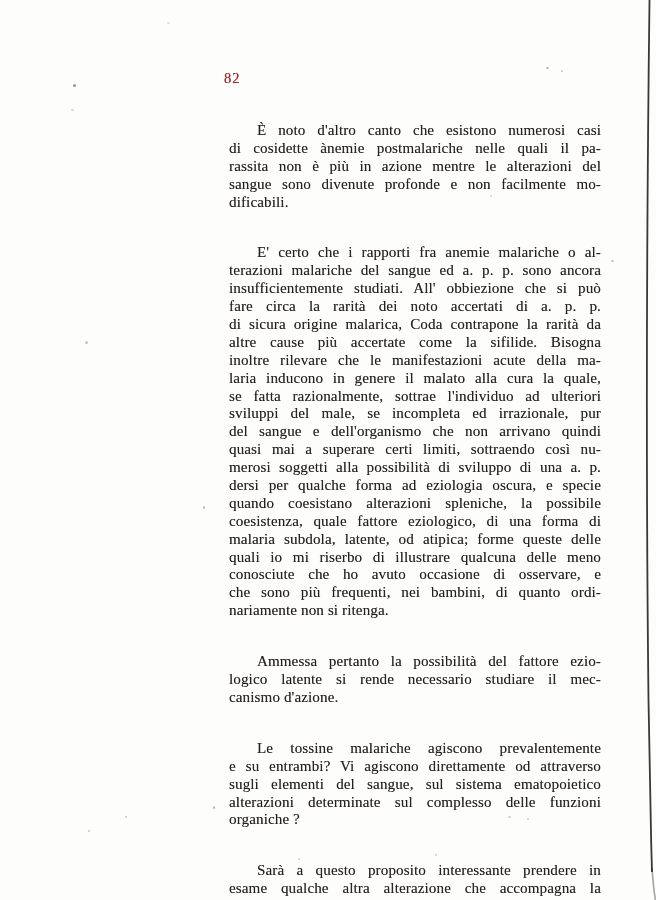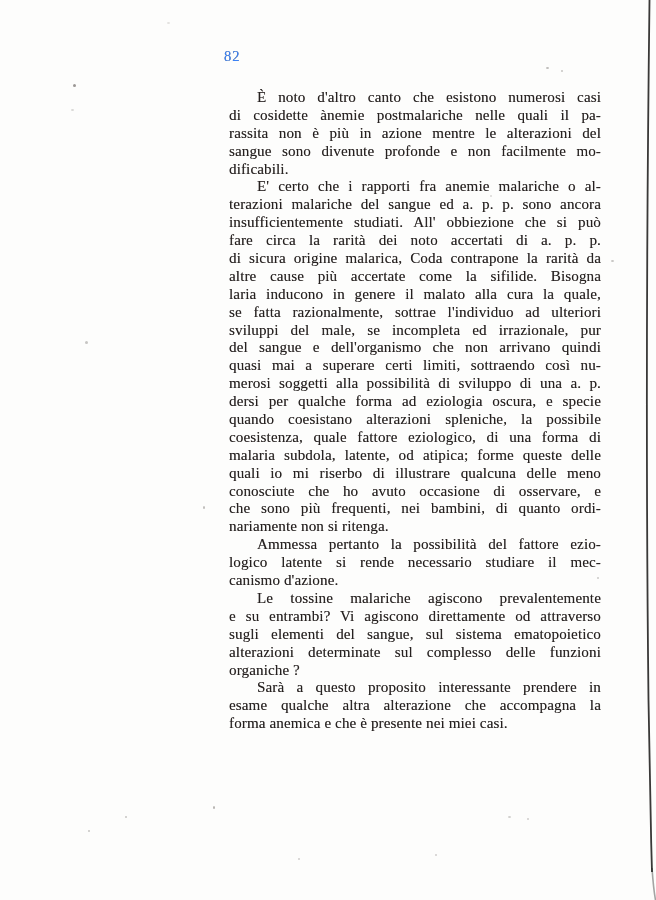--- a/index.html
+++ b/index.html
@@ -5,23 +5,23 @@
   html,body{margin:0;padding:0;}
   .page{
     position:relative;
     width:656px;height:900px;
     background:#fdfdfc;
     overflow:hidden;
     font-family:"Liberation Serif", serif;
   }
   .page-number{
     position:absolute;
-    left:224px;top:48px;
+    left:224px;top:70px;
     font-size:14.5px;
-    color:#3b82f6;
+    color:#b91c1c;
     letter-spacing:1px;
     text-shadow:0 0 0.5px rgba(42,37,34,0.6);
   }
   .text-block{
     position:absolute;
     left:229px;top:89px;
     width:372px;
     color:#262120;
     font-size:15px;
     text-shadow:0.2px 0.2px 0.3px rgba(38,33,32,0.45);
@@ -29,21 +29,21 @@
   }
   .para{margin:0;padding:0;}
   .line{
     height:17.9px;
     line-height:17.9px;
     text-align:justify;
     text-align-last:justify;
     white-space:nowrap;
     overflow:visible;
   }
-  .line.first{text-indent:28px;}
+  .line.first{text-indent:28px;margin-top:33px;}
   .line.last{text-align-last:left;}
   .edge-line-svg{
     position:absolute;left:0;top:0;width:656px;height:900px;
     pointer-events:none;
   }
   .speck{
     position:absolute;
     background:#4a443f;
     border-radius:50%;
   }
@@ -63,20 +63,21 @@
         <div class="line">sangue sono divenute profonde e non facilmente mo-</div>
         <div class="line last">dificabili.</div>
       </div>
       <div class="para">
         <div class="line first">E' certo che i rapporti fra anemie malariche o al-</div>
         <div class="line">terazioni malariche del sangue ed a. p. p. sono ancora</div>
         <div class="line">insufficientemente studiati. All' obbiezione che si può</div>
         <div class="line">fare circa la rarità dei noto accertati di a. p. p.</div>
         <div class="line">di sicura origine malarica, Coda contrapone la rarità da</div>
         <div class="line">altre cause più accertate come la sifilide. Bisogna</div>
+        <div class="line">inoltre rilevare che le manifestazioni acute della ma-</div>
         <div class="line">laria inducono in genere il malato alla cura la quale,</div>
         <div class="line">se fatta razionalmente, sottrae l'individuo ad ulteriori</div>
         <div class="line">sviluppi del male, se incompleta ed irrazionale, pur</div>
         <div class="line">del sangue e dell'organismo che non arrivano quindi</div>
         <div class="line">quasi mai a superare certi limiti, sottraendo così nu-</div>
         <div class="line">merosi soggetti alla possibilità di sviluppo di una a. p.</div>
         <div class="line">dersi per qualche forma ad eziologia oscura, e specie</div>
         <div class="line">quando coesistano alterazioni spleniche, la possibile</div>
         <div class="line">coesistenza, quale fattore eziologico, di una forma di</div>
         <div class="line">malaria subdola, latente, od atipica; forme queste delle</div>

